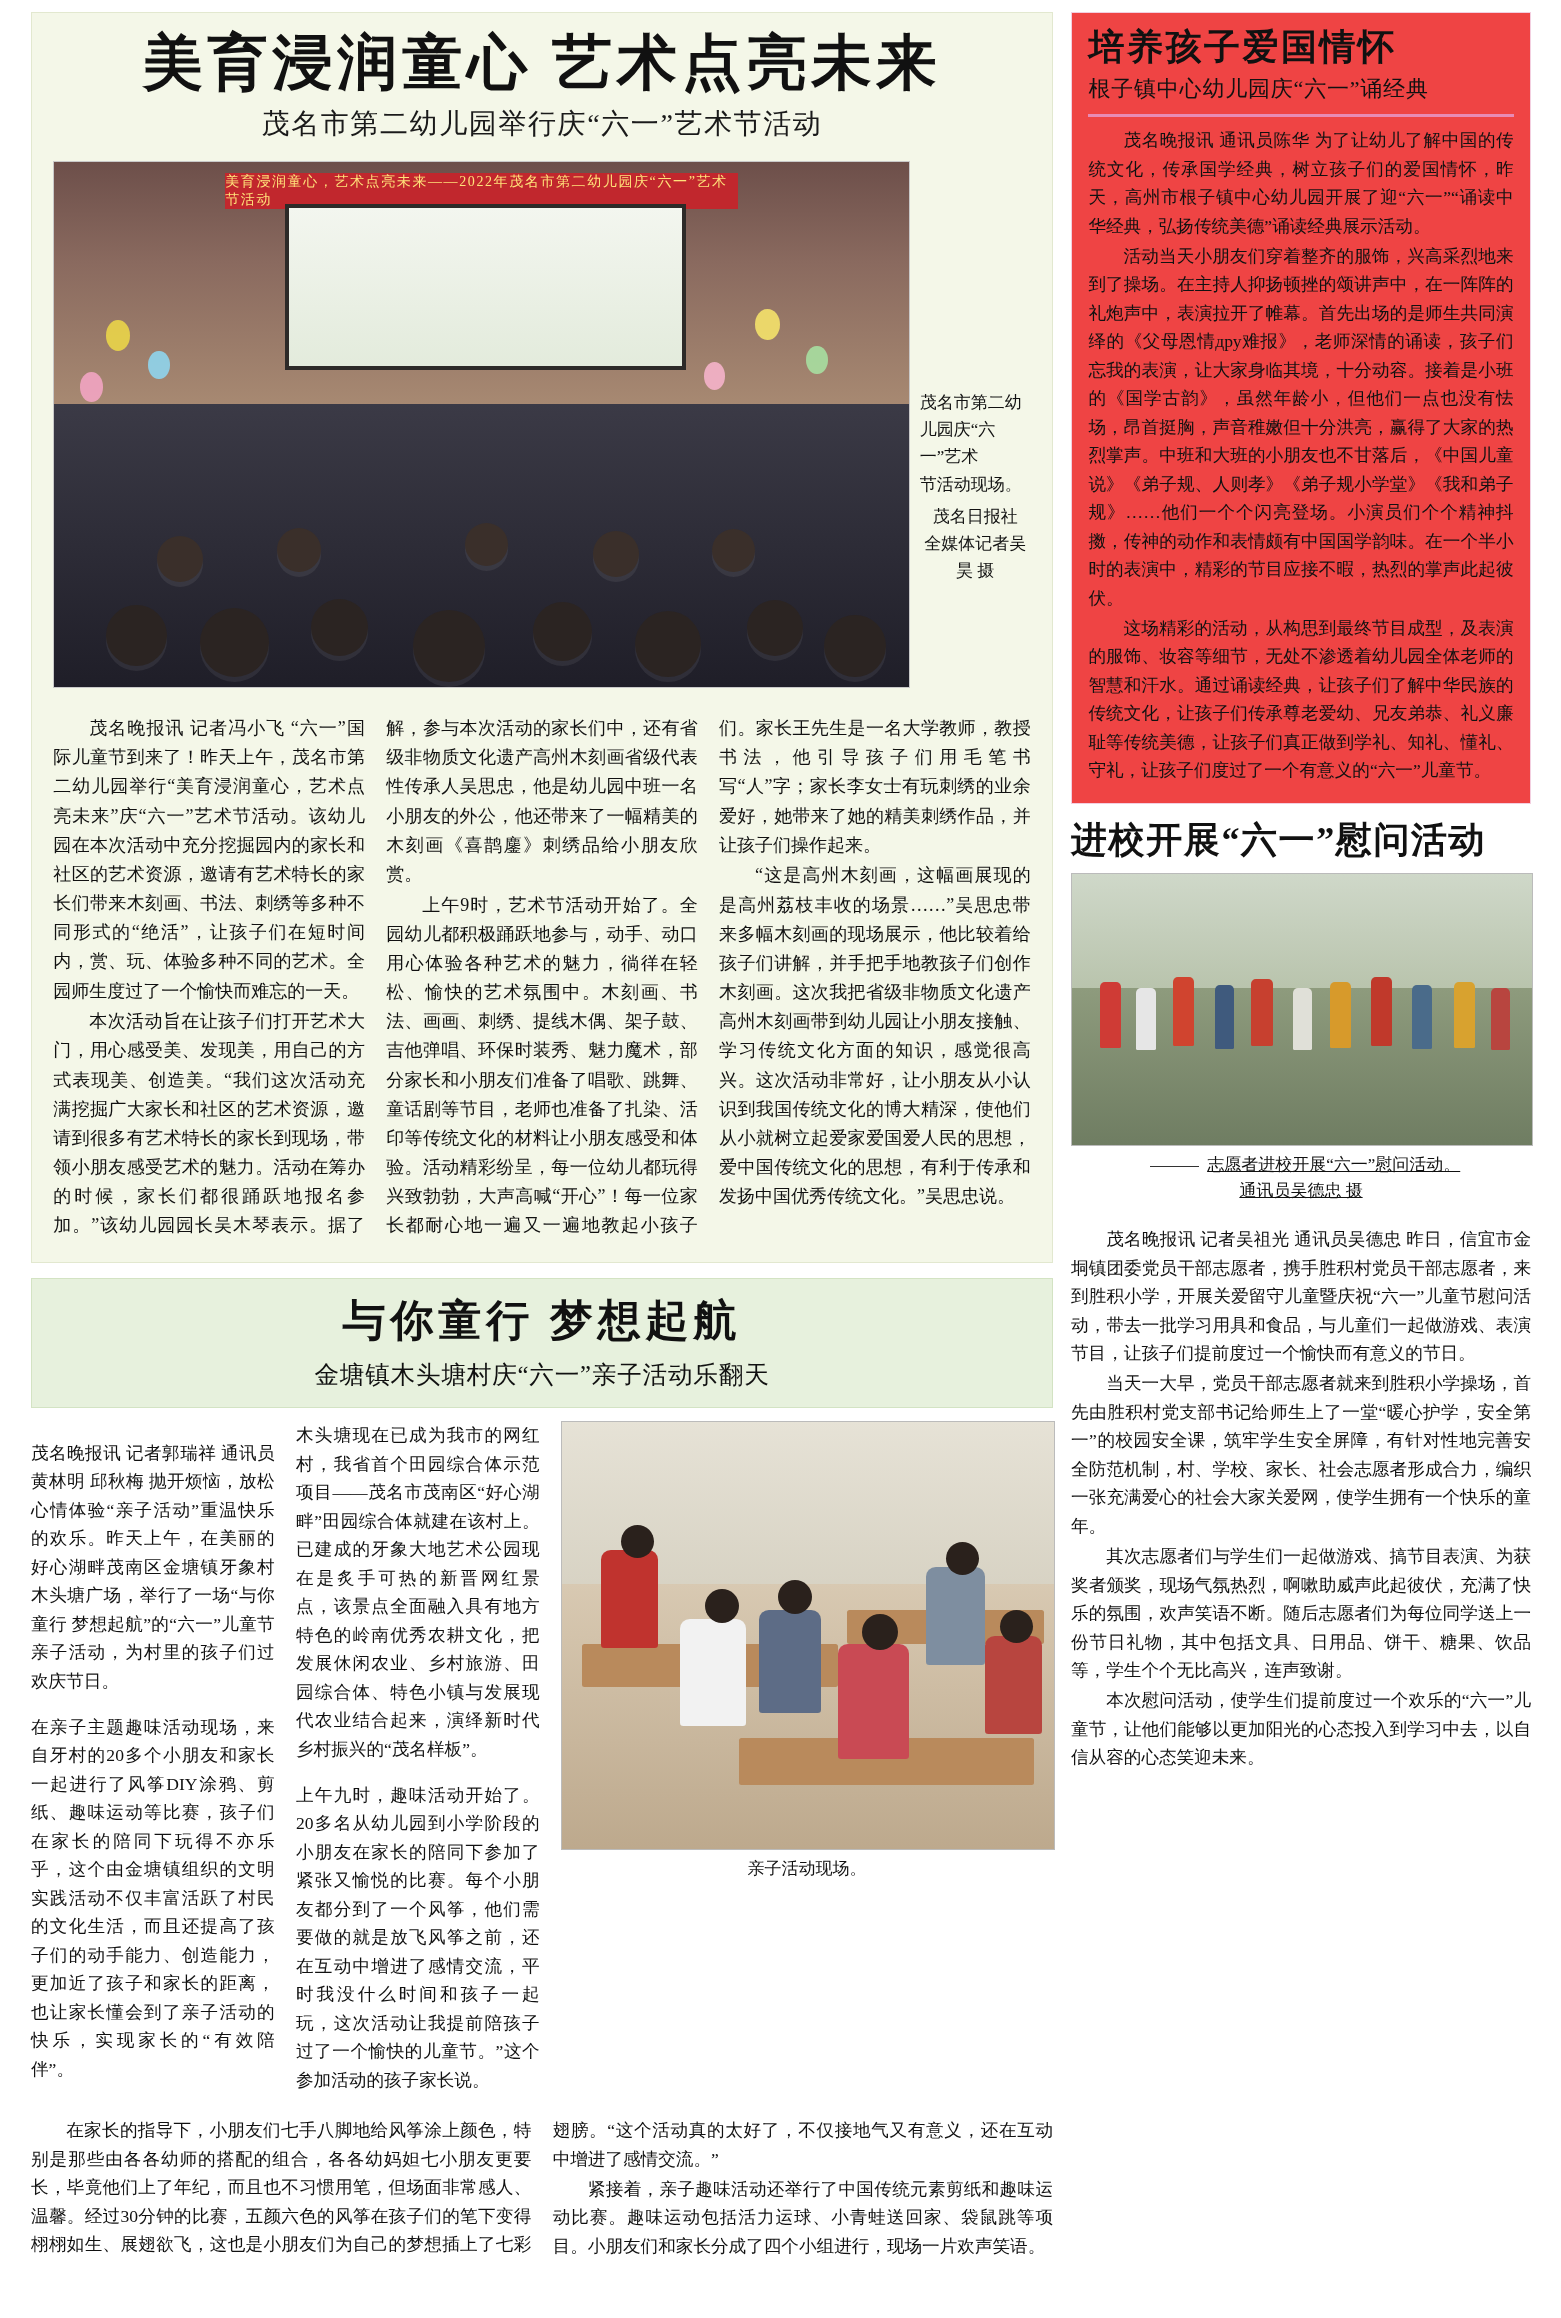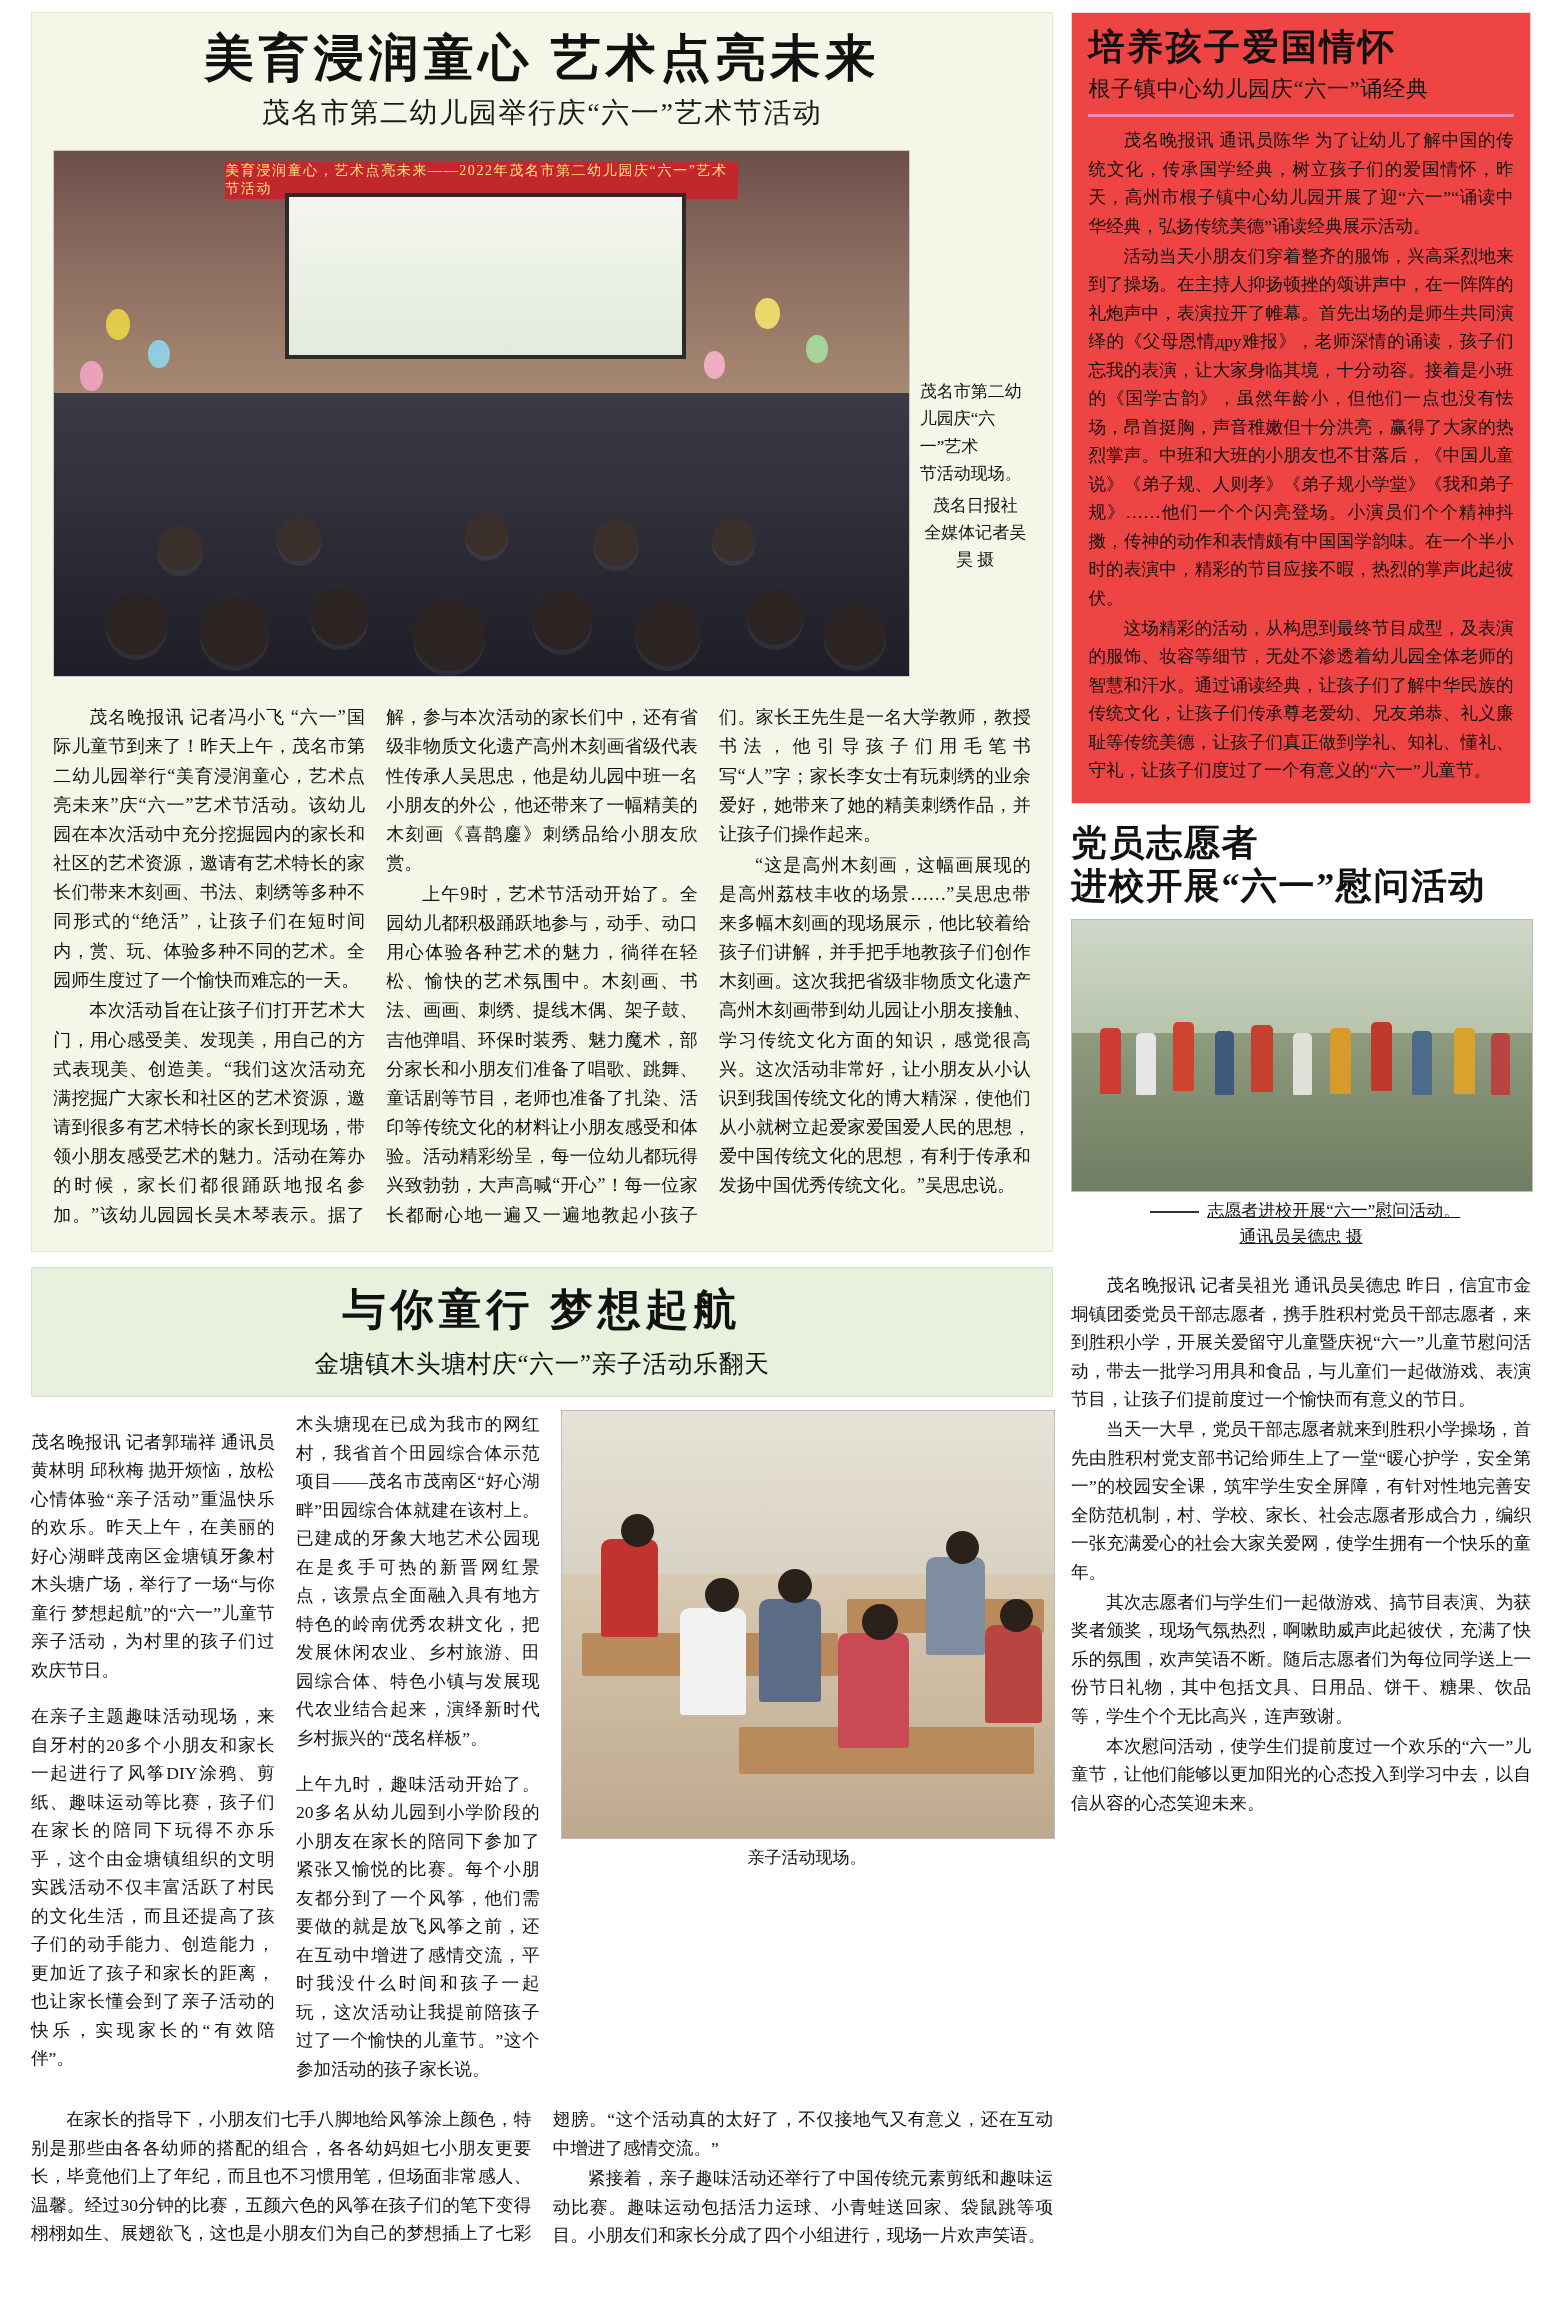--- a/index.html
+++ b/index.html
@@ -121,21 +121,21 @@
   .col-right { width: 460px;  display: flex; flex-direction: column; gap: 14.8px; }
 
   
   .lead-block {
     background: #f4f7e8;
     border: 0.8px solid #e2e8cf;
     padding: 18px 21.3px 21.3px 21.3px;
     box-sizing: border-box;
   }
   .lead-title {
-    font-size: 50px;
+    font-size: 60px;
     font-weight: bold;
     text-align: center;
     letter-spacing: 4.9px;
     line-height: 1.08;
     color: #111;
     font-family: "Liberation Serif", "DejaVu Serif", serif;
   }
   .lead-sub {
     font-size: 28px;
     text-align: center;
@@ -432,21 +432,20 @@
         <div class="pink-sub">根子镇中心幼儿园庆“六一”诵经典</div>
         <div class="pink-rule"></div>
         <div class="r-body">
           <p>茂名晚报讯 通讯员陈华 为了让幼儿了解中国的传统文化，传承国学经典，树立孩子们的爱国情怀，昨天，高州市根子镇中心幼儿园开展了迎“六一”“诵读中华经典，弘扬传统美德”诵读经典展示活动。</p>
           <p>活动当天小朋友们穿着整齐的服饰，兴高采烈地来到了操场。在主持人抑扬顿挫的颂讲声中，在一阵阵的礼炮声中，表演拉开了帷幕。首先出场的是师生共同演绎的《父母恩情дру难报》，老师深情的诵读，孩子们忘我的表演，让大家身临其境，十分动容。接着是小班的《国学古韵》，虽然年龄小，但他们一点也没有怯场，昂首挺胸，声音稚嫩但十分洪亮，赢得了大家的热烈掌声。中班和大班的小朋友也不甘落后，《中国儿童说》《弟子规、人则孝》《弟子规小学堂》《我和弟子规》……他们一个个闪亮登场。小演员们个个精神抖擞，传神的动作和表情颇有中国国学韵味。在一个半小时的表演中，精彩的节目应接不暇，热烈的掌声此起彼伏。</p>
           <p>这场精彩的活动，从构思到最终节目成型，及表演的服饰、妆容等细节，无处不渗透着幼儿园全体老师的智慧和汗水。通过诵读经典，让孩子们了解中华民族的传统文化，让孩子们传承尊老爱幼、兄友弟恭、礼义廉耻等传统美德，让孩子们真正做到学礼、知礼、懂礼、守礼，让孩子们度过了一个有意义的“六一”儿童节。</p>
         </div>
       </div>
 
       <div>
-        <div class="r3-title">党员志愿者</div>
         <div class="r3-title" style="margin-top:0;">进校开展“六一”慰问活动</div>
 
         <div class="r3-photo">
           <div class="sky"></div>
           <div class="ground"></div>
           <div class="kid" style="left:6%;  top:40%; width:21.3px; height:66px; background:#cf3b35;"></div>
           <div class="kid" style="left:14%; top:42%; width:19.7px; height:62px; background:#e6e6e6;"></div>
           <div class="kid" style="left:22%; top:38%; width:21.3px; height:69px; background:#d0442f;"></div>
           <div class="kid" style="left:31%; top:41%; width:19.7px; height:64px; background:#3f5a7d;"></div>
           <div class="kid" style="left:39%; top:39%; width:21.3px; height:67px; background:#c7402f;"></div>

